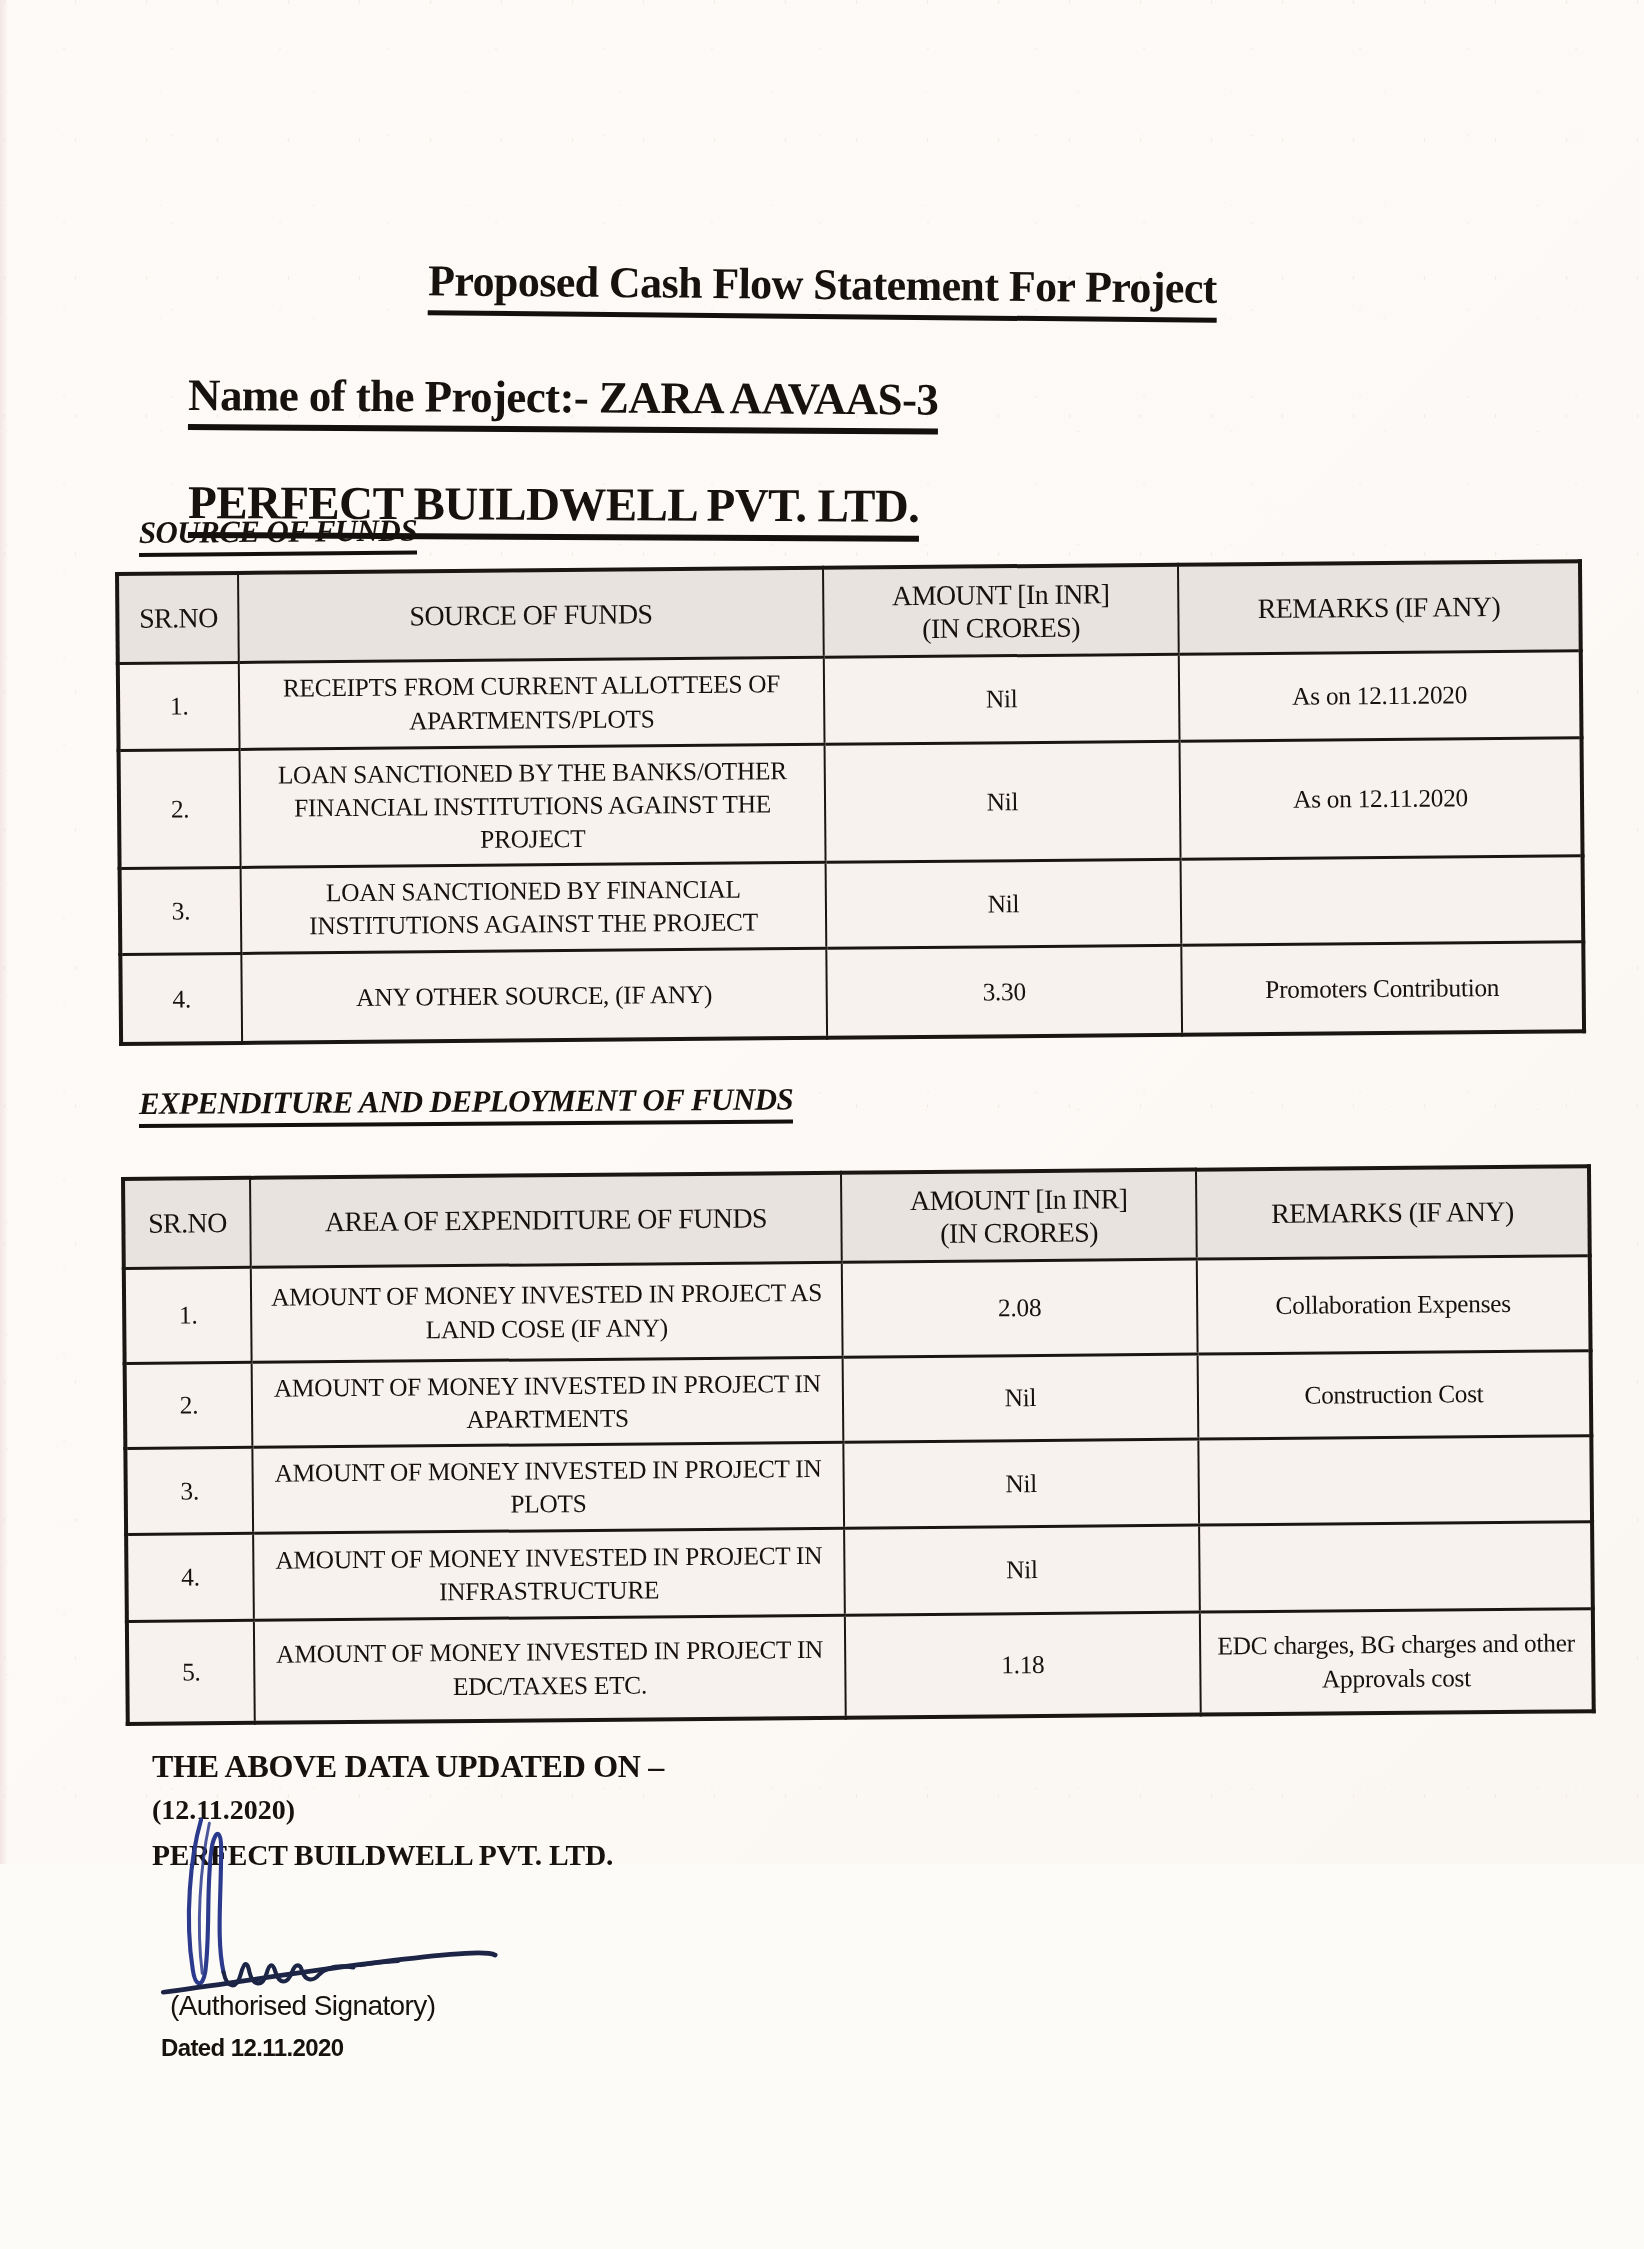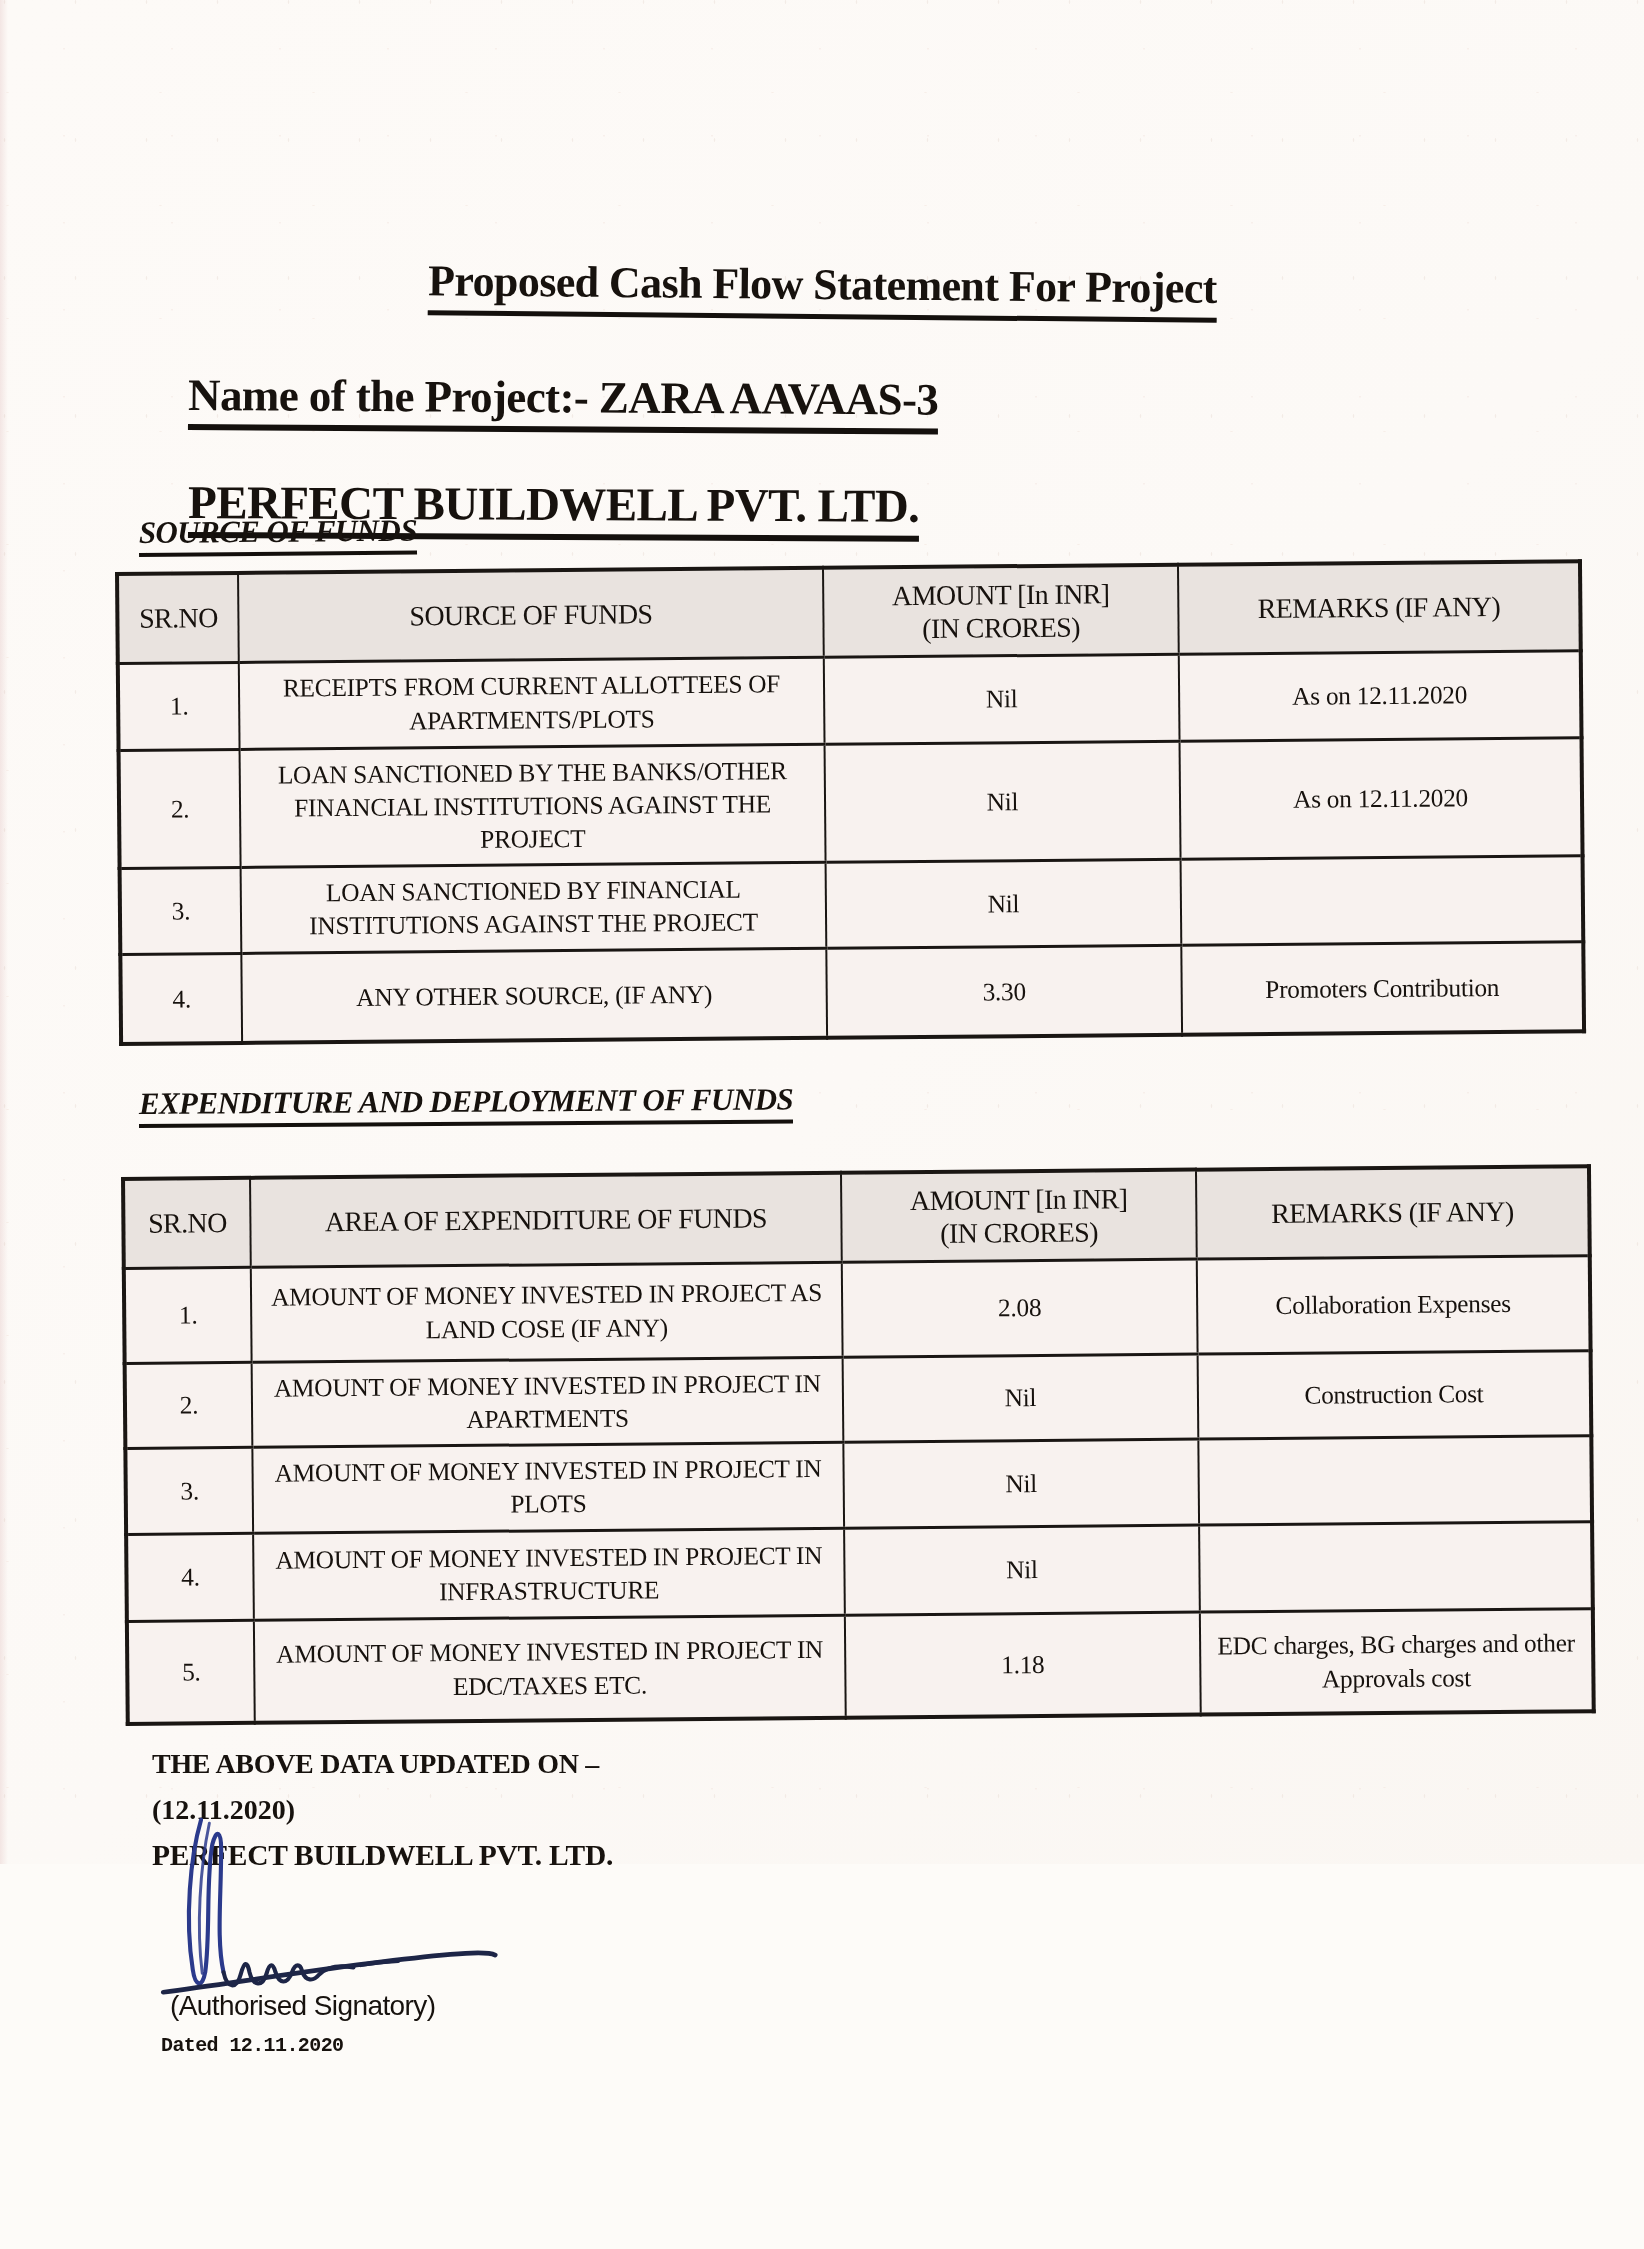--- a/index.html
+++ b/index.html
@@ -98,32 +98,32 @@
   .t1 .r2 { height: 117px; }
   .t1 .r3 { height: 83px; }
   .t1 .r4 { height: 90px; }
   .t2 .r1 { height: 95px; }
   .t2 .r2 { height: 76px; }
   .t2 .r3 { height: 72px; }
   .t2 .r4 { height: 87px; }
   .t2 .r5 { height: 103px; }
 
   .footer-block { position: absolute; left: 152px; font-weight: 700; }
-  .updated-1 { top: 1748px; font-size: 28px; letter-spacing: -0.3px; }
+  .updated-1 { top: 1748px; font-size: 32px; letter-spacing: -0.3px; }
   .updated-2 { top: 1794px; font-size: 28px; }
   .footer-company { top: 1839px; font-size: 29.5px; letter-spacing: -0.3px; }
   .signatory {
     top: 1990px; left: 170px;
     font-family: "Liberation Sans", "DejaVu Sans", sans-serif;
     font-size: 28px; font-weight: 400; letter-spacing: -0.6px;
   }
   .dated {
     top: 2034px; left: 161px;
-    font-family: Liberation Mono, monospace;
-    font-size: 20px; font-weight: 700; letter-spacing: -0.6px; text-align: right;
+    font-family: Liberation Sans, sans-serif;
+    font-size: 24px; font-weight: 700; letter-spacing: -0.6px; text-align: right;
   }
   .signature-svg {
     position: absolute; top: 1815px; left: 155px;
     width: 378px; height: 195px;
     z-index: 3;
     pointer-events: none;
   }
 </style>
 </head>
 <body>

